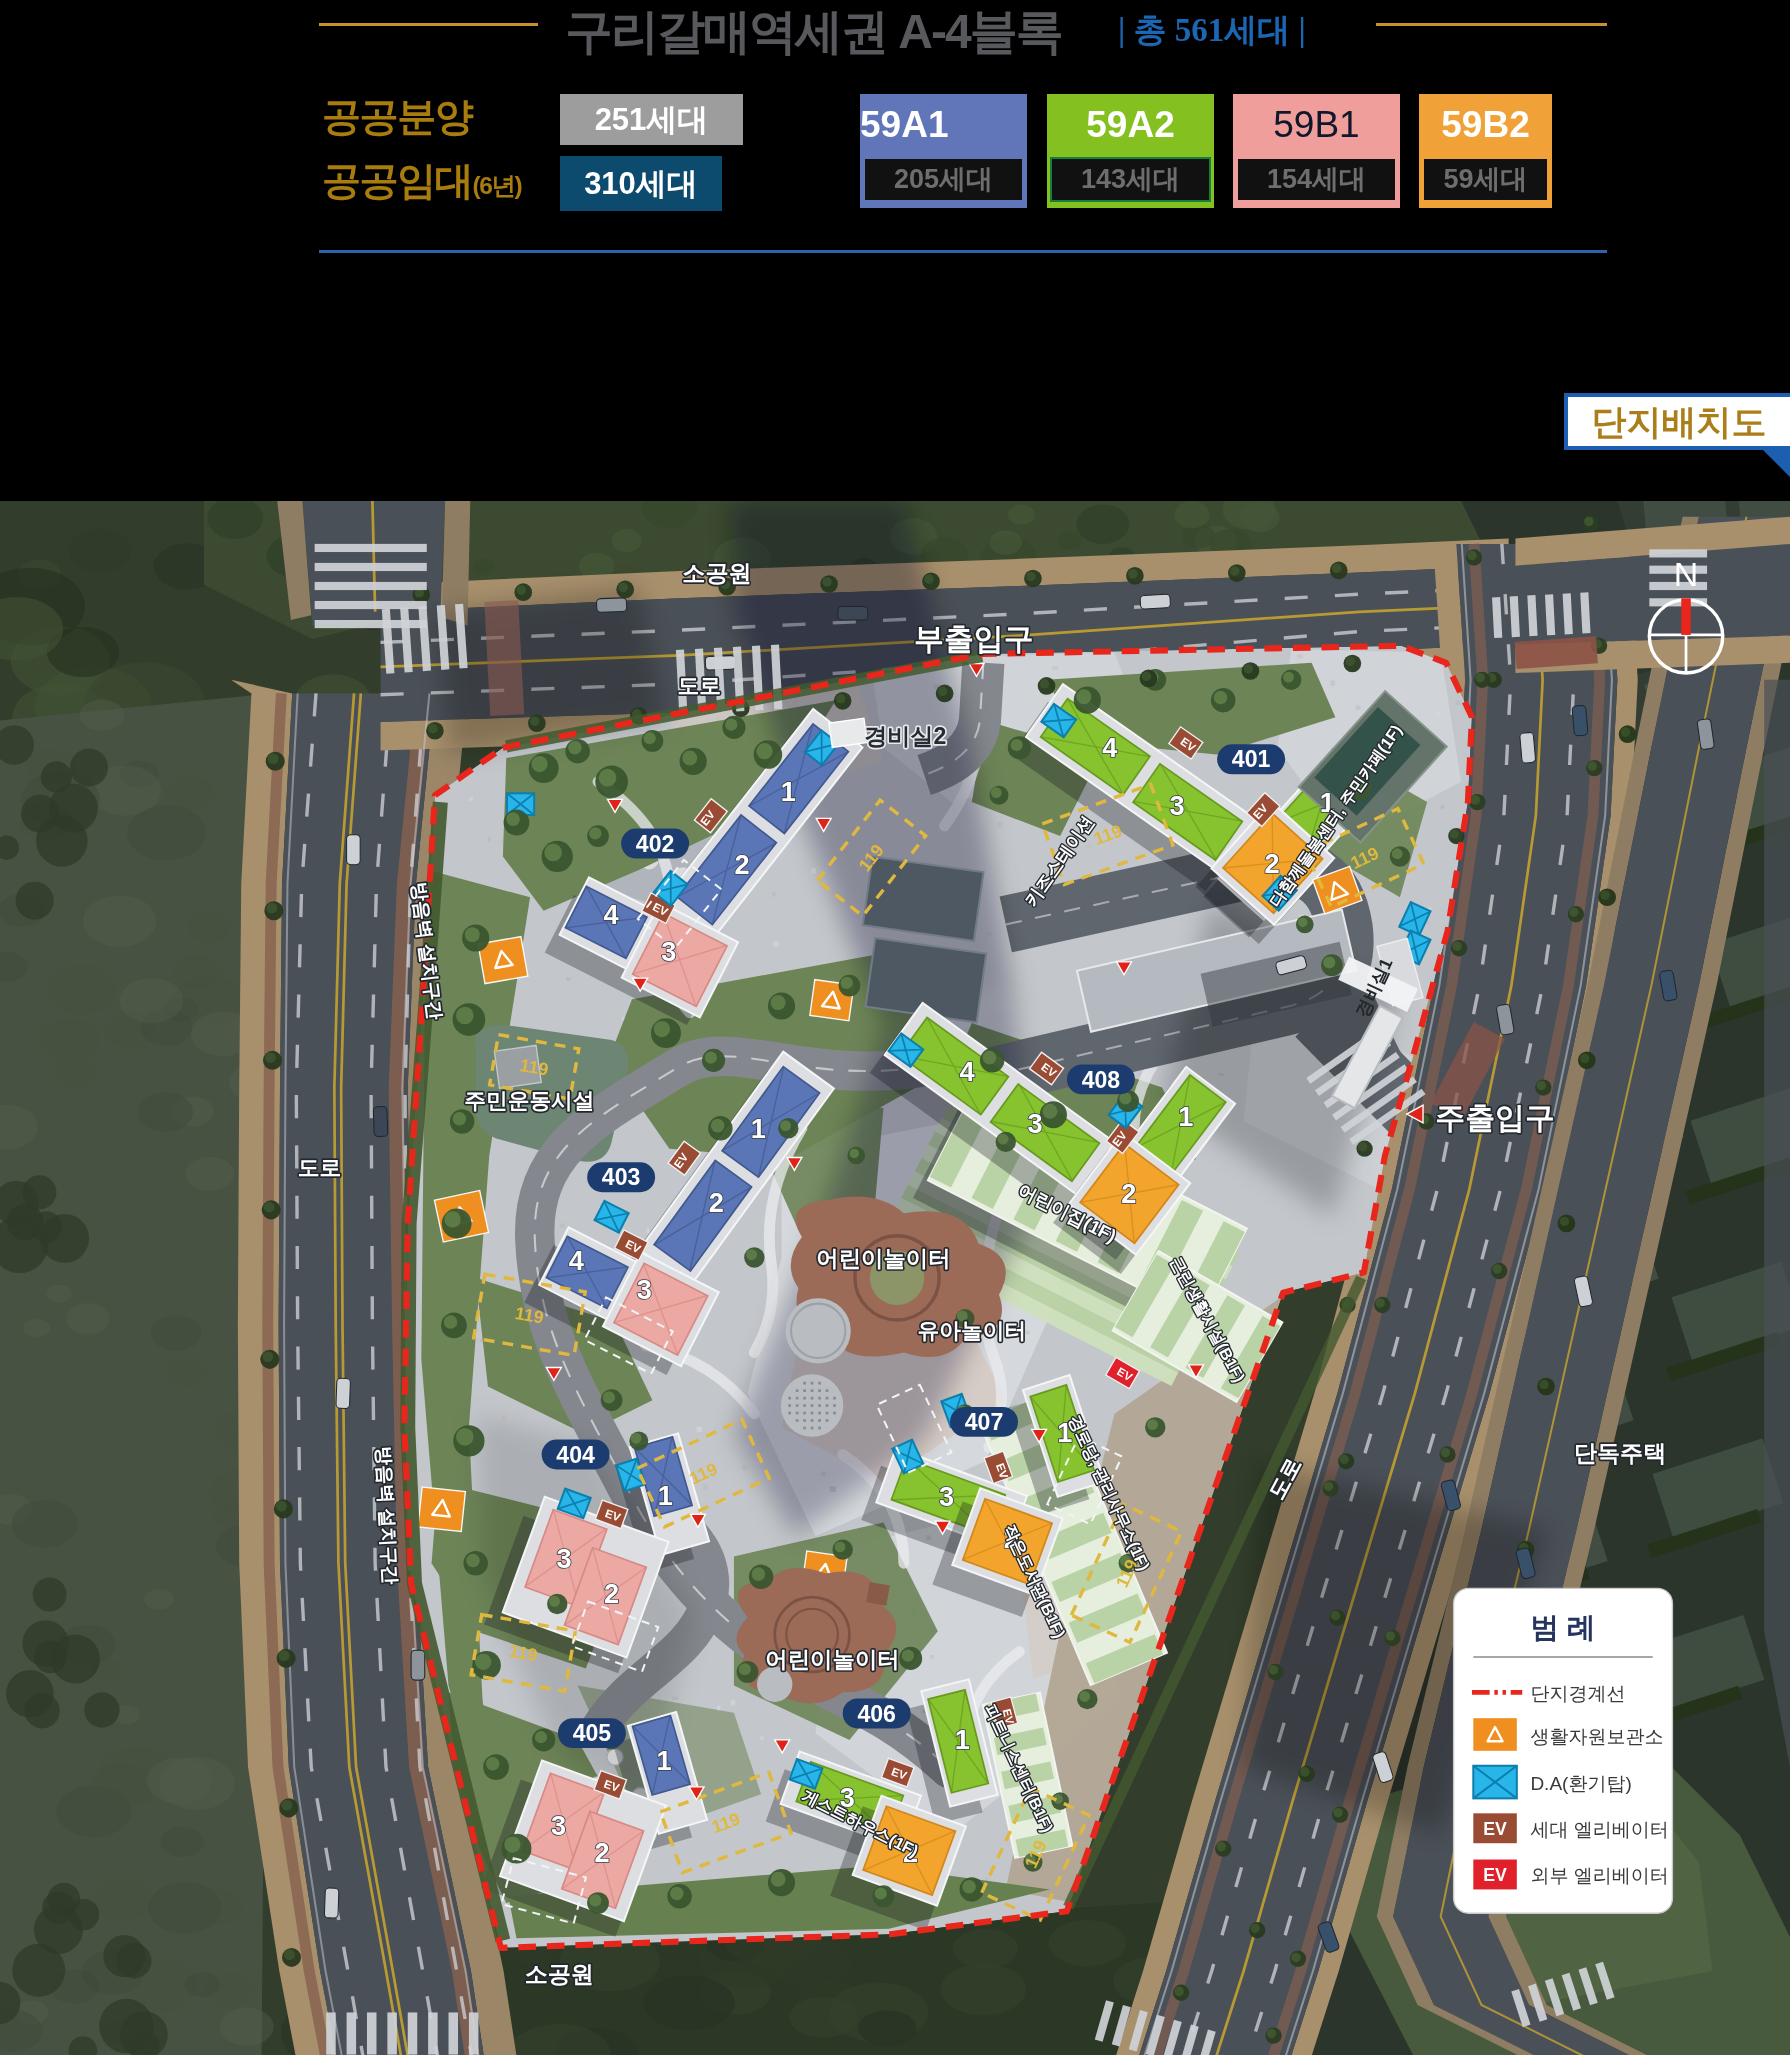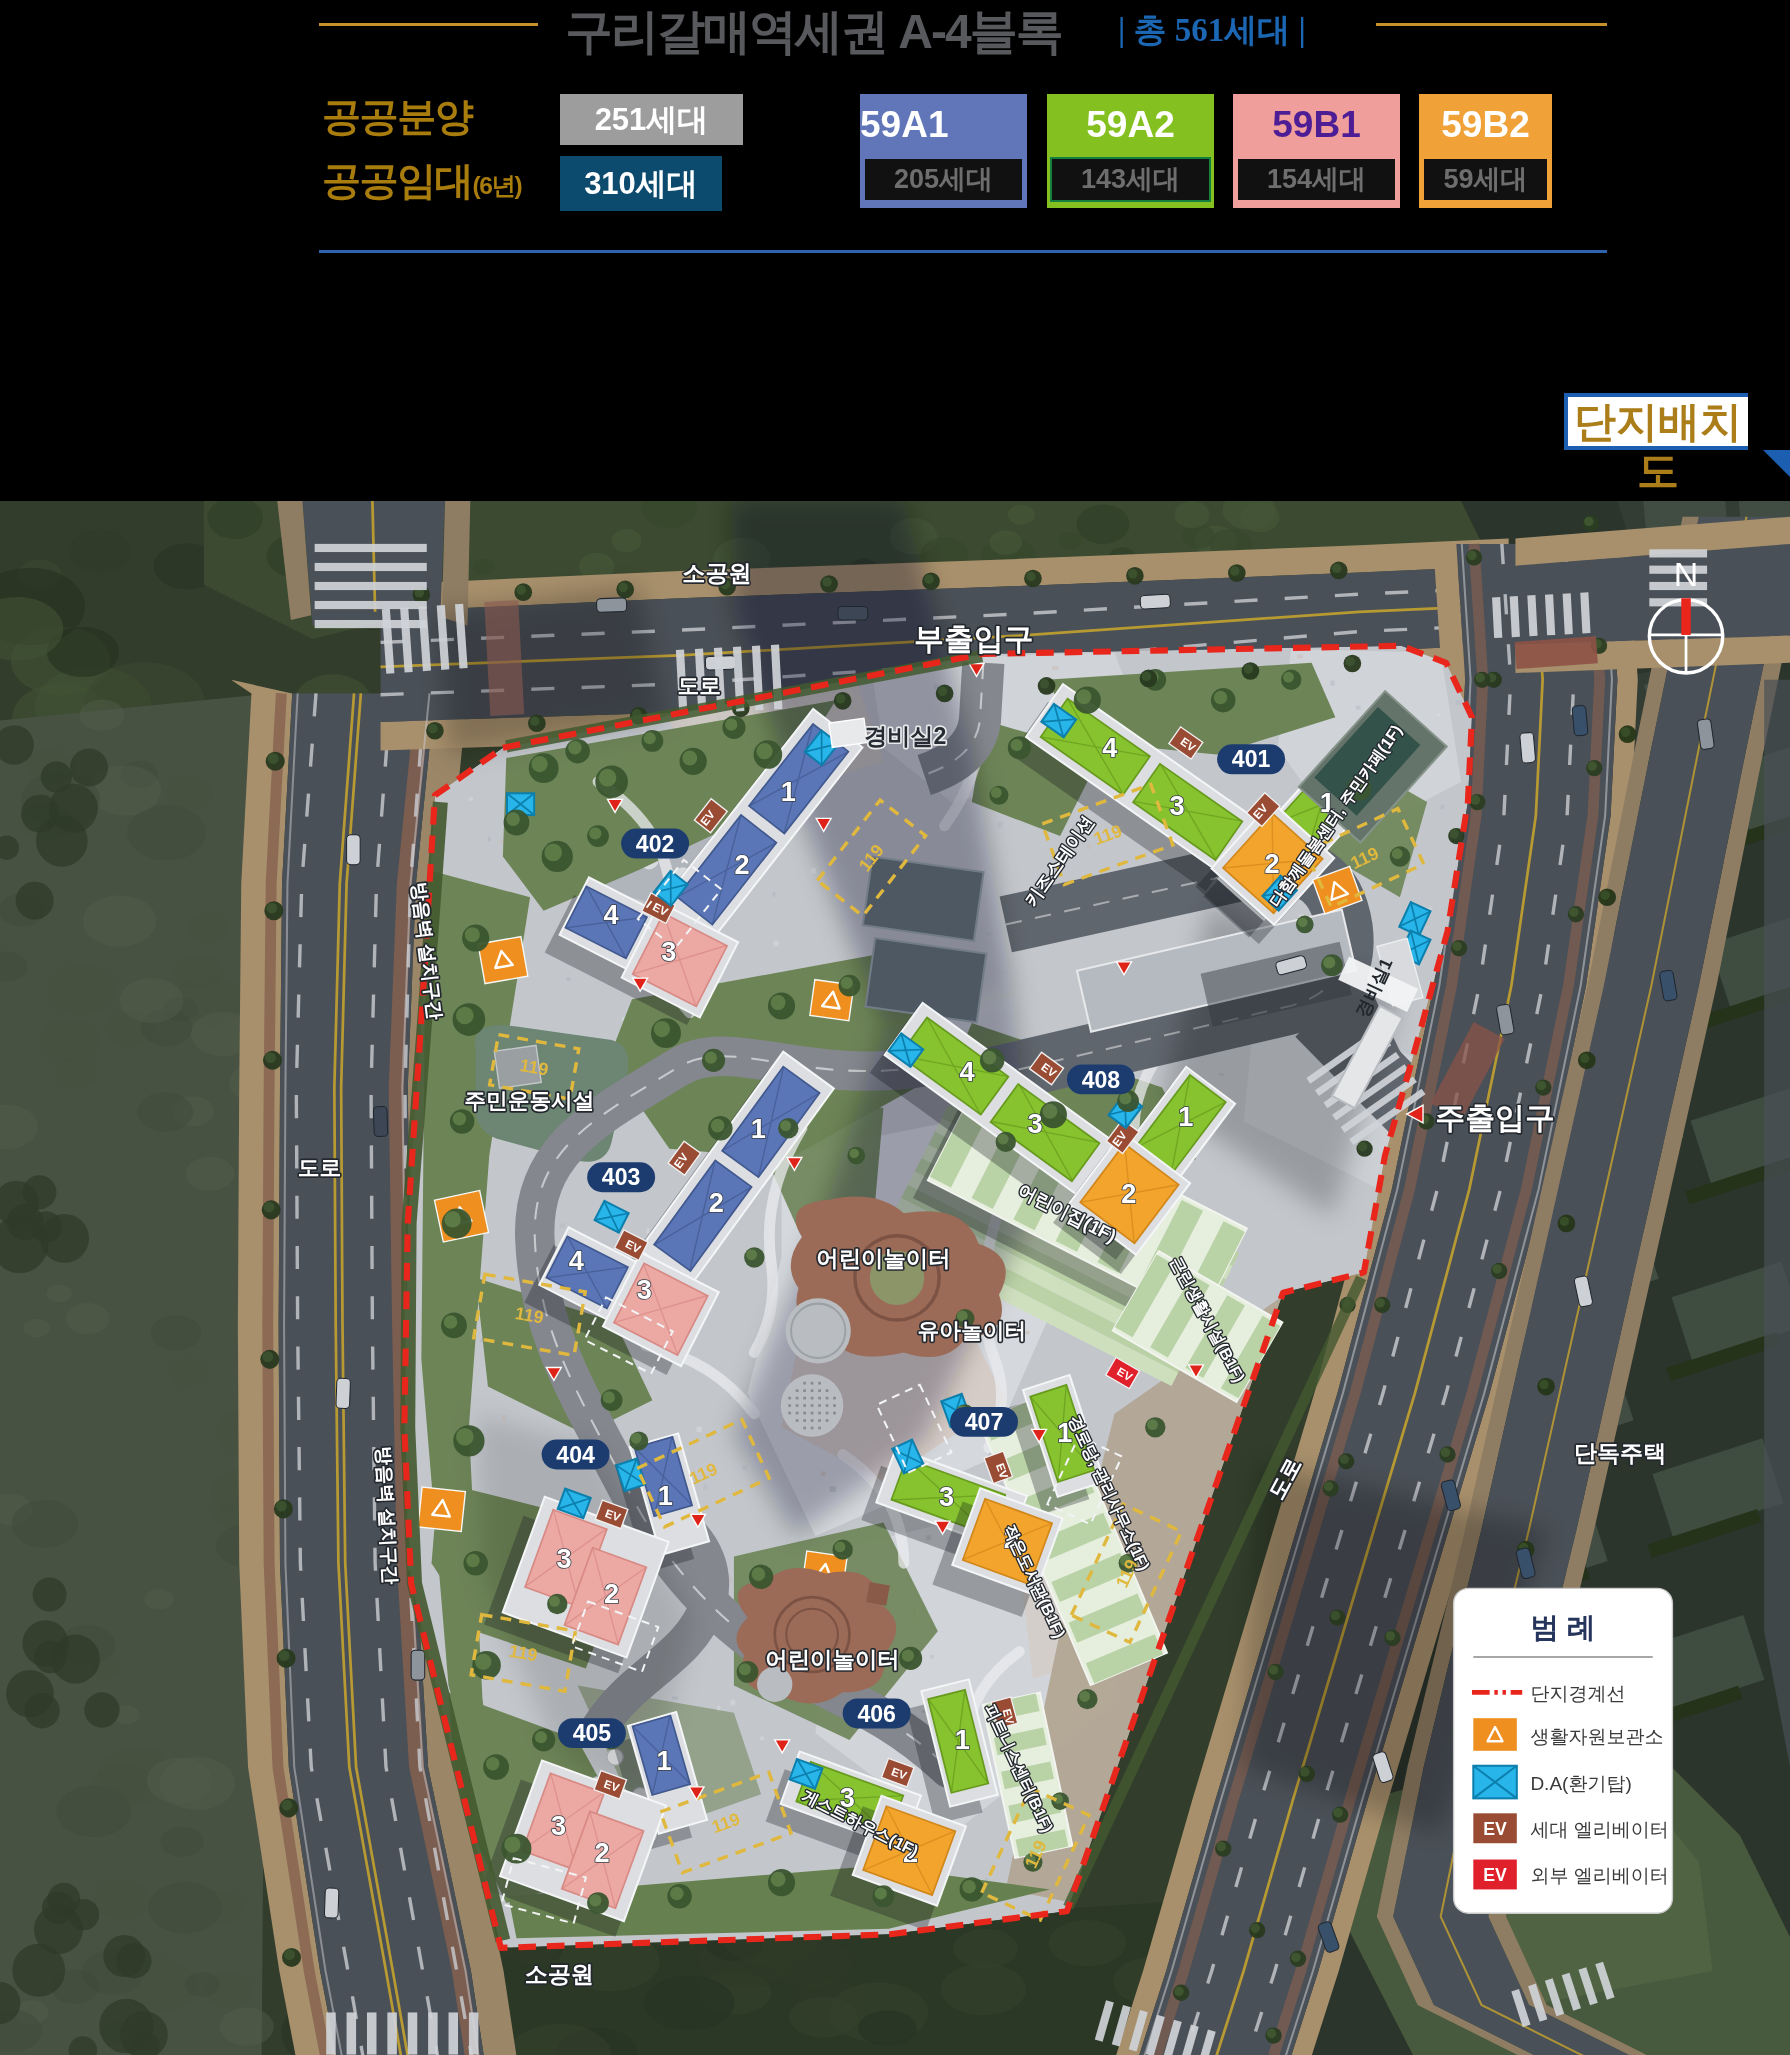--- a/index.html
+++ b/index.html
@@ -17,29 +17,29 @@
 <div class="abs" style="left:560px;top:156px;width:162px;height:55px;background:#0c4a6e;color:#fff;font-size:31px;font-weight:bold;text-align:center;line-height:55px;">310세대</div>
 <div class="abs" style="left:860px;top:94px;width:167px;height:114px;background:#6076b8;">
 <div style="height:63px;color:#fff;font-size:37px;font-weight:bold;text-align:left;line-height:61px;">59A1</div>
 <div style="margin:0 3.4px;height:45px;background:#111;border:2px solid #6076b8;color:#6e6e6e;font-size:27px;font-weight:bold;text-align:center;line-height:41px;">205세대</div>
 </div>
 <div class="abs" style="left:1047px;top:94px;width:167px;height:114px;background:#84c01f;">
 <div style="height:63px;color:#fff;font-size:37px;font-weight:bold;text-align:center;line-height:61px;">59A2</div>
 <div style="margin:0 3.4px;height:45px;background:#111;border:2px solid #15803d;color:#6e6e6e;font-size:27px;font-weight:bold;text-align:center;line-height:41px;">143세대</div>
 </div>
 <div class="abs" style="left:1233px;top:94px;width:167px;height:114px;background:#f09e9b;">
-<div style="height:63px;color:#4c1d95;font-size:37px;font-weight:bold;text-align:center;line-height:61px;">59B1</div>
+<div style="height:63px;color:#0f172a;font-size:37px;font-weight:normal;text-align:center;line-height:61px;">59B1</div>
 <div style="margin:0 3.4px;height:45px;background:#111;border:2px solid #f09e9b;color:#6e6e6e;font-size:27px;font-weight:bold;text-align:center;line-height:41px;">154세대</div>
 </div>
 <div class="abs" style="left:1419px;top:94px;width:133px;height:114px;background:#f0a137;">
 <div style="height:63px;color:#fff;font-size:37px;font-weight:bold;text-align:center;line-height:61px;">59B2</div>
 <div style="margin:0 3.4px;height:45px;background:#111;border:2px solid #f0a137;color:#6e6e6e;font-size:27px;font-weight:bold;text-align:center;line-height:41px;">59세대</div>
 </div>
 <div class="abs" style="left:319px;top:250px;width:1288px;height:3.4px;background:#2e64ad"></div>
-<div class="abs" style="left:1564px;top:393px;width:184px;height:57px;background:#fff;border:4.1px solid #1c5eb0;border-right:none;color:#ab7e19;font-size:42px;font-weight:bold;text-align:center;line-height:49px;">단지배치도</div>
+<div class="abs" style="left:1564px;top:393px;width:226px;height:57px;background:#fff;border:4.1px solid #1c5eb0;border-right:none;color:#ab7e19;font-size:35px;font-weight:bold;text-align:center;line-height:49px;">단지배치도</div>
 <div class="abs" style="left:1763px;top:450px;width:0;height:0;border-top:27px solid #1c5eb0;border-left:27px solid transparent;"></div>
 
 <svg class="abs" style="left:0;top:501px" width="1790" height="1555" viewBox="0 737 2634 2288" font-family="Liberation Sans, sans-serif">
 <rect x="0" y="737" width="2634" height="2288" fill="#323e2b"></rect>
 <ellipse cx="409" cy="794" rx="43" ry="30" fill="#3a4830" fill-opacity="0.6"></ellipse>
 <ellipse cx="89" cy="972" rx="73" ry="51" fill="#415134" fill-opacity="0.6"></ellipse>
 <ellipse cx="56" cy="1702" rx="27" ry="19" fill="#3a4830" fill-opacity="0.6"></ellipse>
 <ellipse cx="149" cy="2114" rx="61" ry="43" fill="#415134" fill-opacity="0.6"></ellipse>
 <ellipse cx="268" cy="1765" rx="43" ry="30" fill="#2a3424" fill-opacity="0.6"></ellipse>
 <ellipse cx="486" cy="1102" rx="52" ry="37" fill="#2f3b28" fill-opacity="0.6"></ellipse>

